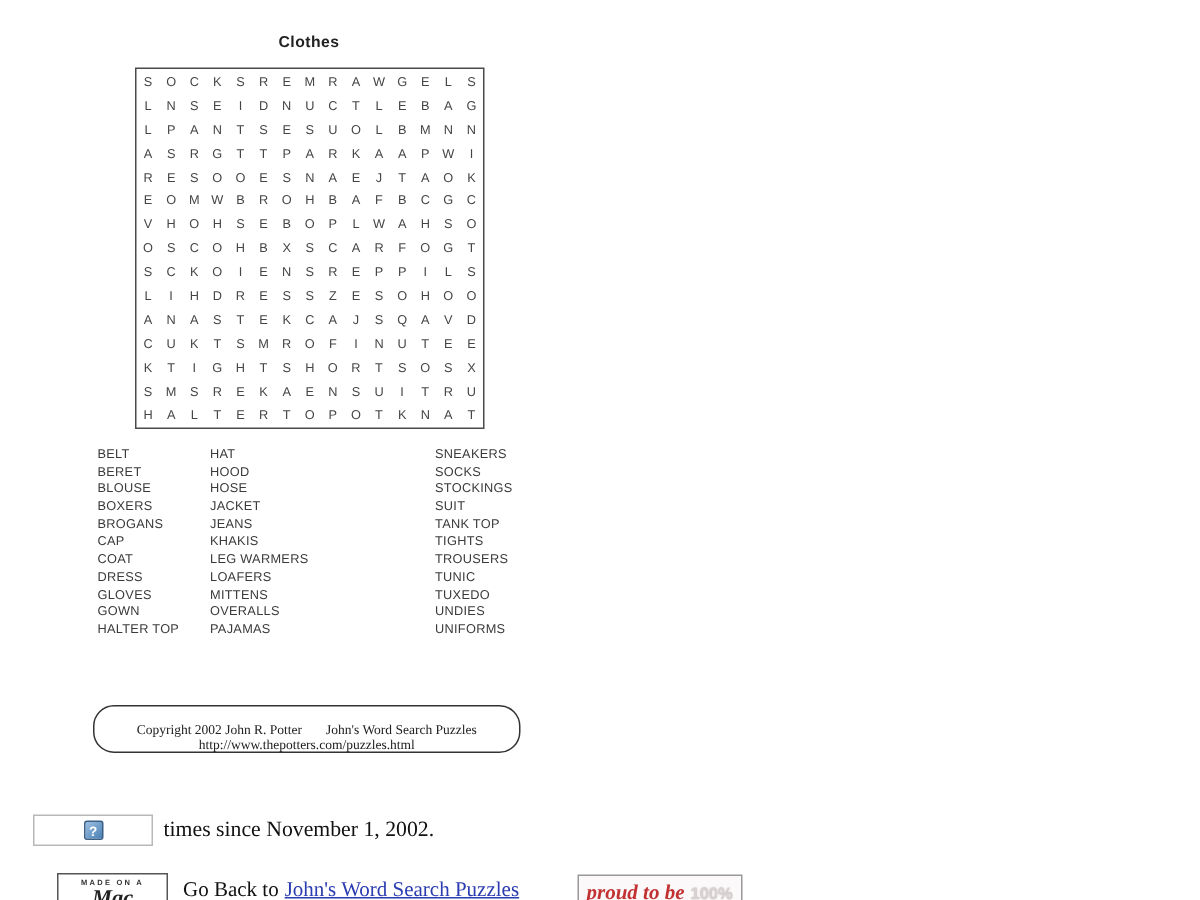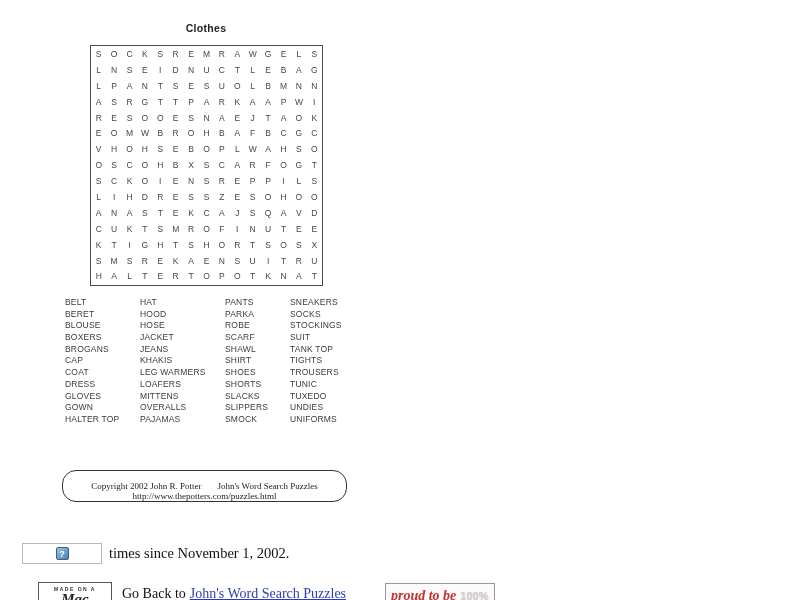--- a/index.html
+++ b/index.html
@@ -314,33 +314,20 @@
       <div class="word">HOSE</div>
       <div class="word">JACKET</div>
       <div class="word">JEANS</div>
       <div class="word">KHAKIS</div>
       <div class="word">LEG WARMERS</div>
       <div class="word">LOAFERS</div>
       <div class="word">MITTENS</div>
       <div class="word">OVERALLS</div>
       <div class="word">PAJAMAS</div>
     </div>
-  <div class="word-col" id="wcol3">
-      <div class="word">PANTS</div>
-      <div class="word">PARKA</div>
-      <div class="word">ROBE</div>
-      <div class="word">SCARF</div>
-      <div class="word">SHAWL</div>
-      <div class="word">SHIRT</div>
-      <div class="word">SHOES</div>
-      <div class="word">SHORTS</div>
-      <div class="word">SLACKS</div>
-      <div class="word">SLIPPERS</div>
-      <div class="word">SMOCK</div>
-    </div>
   <div class="word-col" id="wcol4">
       <div class="word">SNEAKERS</div>
       <div class="word">SOCKS</div>
       <div class="word">STOCKINGS</div>
       <div class="word">SUIT</div>
       <div class="word">TANK TOP</div>
       <div class="word">TIGHTS</div>
       <div class="word">TROUSERS</div>
       <div class="word">TUNIC</div>
       <div class="word">TUXEDO</div>

